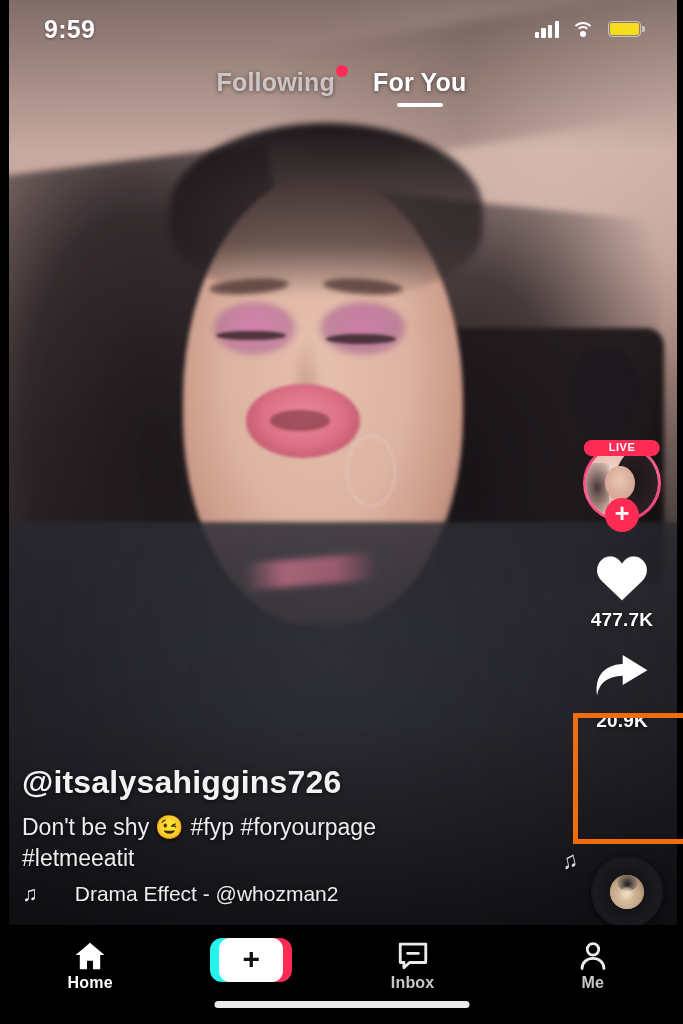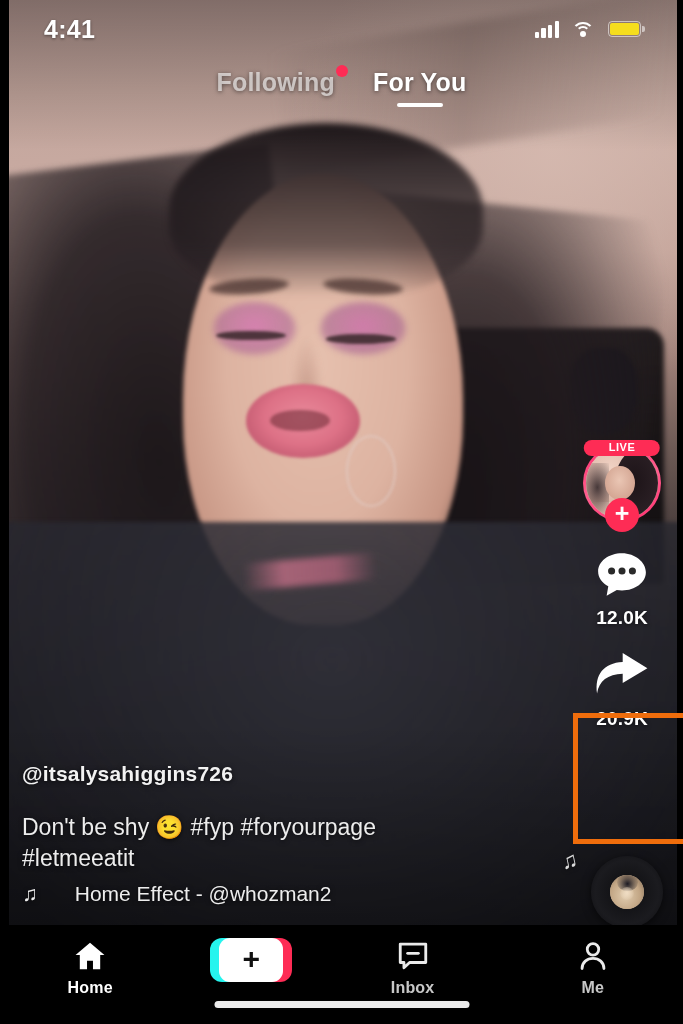--- a/index.html
+++ b/index.html
@@ -281,23 +281,23 @@
     z-index:3; cursor:pointer;
   }
   #follow-plus span { margin-top:-3px; }
 
   
   #caption-block {
     position:absolute; left:22px; bottom:118px; width:470px;
     z-index:40;
   }
   #handle {
-    color:#f2f2f2; font-size:21px; font-weight:bold; letter-spacing:.2px;
+    color:#f2f2f2; font-size:32px; font-weight:bold; letter-spacing:.2px;
     text-shadow:0 1px 5px rgba(0,0,0,.7);
-    margin-bottom:26px; cursor:pointer;
+    margin-bottom:11px; cursor:pointer;
   }
   #caption-text {
     color:#ededed; font-size:23px; font-weight:normal; line-height:1.32;
     text-shadow:0 1px 5px rgba(0,0,0,.7);
     margin-bottom:9px;
   }
   #music-row {
     display:flex; align-items:center; gap:11px;
     color:#ededed; font-size:21px;
     text-shadow:0 1px 5px rgba(0,0,0,.7);
@@ -351,21 +351,21 @@
 
   
   #bottom-nav {
     position:absolute; left:0; right:0; bottom:0; height:99px;
     background:#000;
     display:flex; align-items:flex-start; justify-content:space-around;
     padding-top:13px;
     z-index:50;
   }
   .nav-item {
-    display:flex; flex-direction:column; align-items:center; gap:5px;
+    display:flex; flex-direction:column; align-items:center; 
     width:120px; cursor:pointer;
   }
   .nav-label {
     font-size:16px; font-weight:bold; letter-spacing:.2px;
   }
   .nav-item.active .nav-label { color:#fff; }
   .nav-item.inactive .nav-label { color:rgba(255,255,255,.78); }
   .nav-icon { height:36px; display:flex; align-items:center; justify-content:center; }
 
   #create-btn {
@@ -418,21 +418,21 @@
     <div class="lips"></div>
     <div class="lips-open"></div>
     <div class="hoop"></div>
     <div class="body-dark"></div>
     <div class="collar-logo"></div>
     <div class="scrim-top"></div>
     <div class="scrim-bottom"></div>
   </div>
 
   <div id="status-bar">
-    <div id="status-time">4:41</div>
+    <div id="status-time">9:59</div>
     <div id="status-icons">
       <div class="bars">
         <i></i>
           <i></i>
           <i></i>
           <i></i>
       </div>
       <div class="wifi">
         <span></span>
           <span></span>
@@ -469,50 +469,47 @@
           <div class="av-hair2"></div>
           <div class="av-face"></div>
         </div>
       </div>
       <div id="live-badge" style="background: rgb(254, 44, 85);">LIVE</div>
       <div id="follow-plus" style="background: rgb(254, 44, 85);">
         <span>+</span>
       </div>
     </div>
 
-
     <div class="rail-item">
       <span>
-        <svg width="58" height="52" viewBox="0 0 24 22">
-          <path d="M12 2.2c-5.6 0-10.1 3.4-10.1 7.7 0 2.6 1.7 4.9 4.3 6.3l-.7 4 4.3-2.4c.7.1 1.4.2 2.2.2 5.6 0 10.1-3.4 10.1-7.7S17.6 2.2 12 2.2z" fill="#ffffff"></path>
-          <circle cx="7.6" cy="9.7" r="1.5" fill="#2a2a2a"></circle>
-          <circle cx="12" cy="9.7" r="1.5" fill="#2a2a2a"></circle>
-          <circle cx="16.4" cy="9.7" r="1.5" fill="#2a2a2a"></circle>
+        <svg width="60" height="54" viewBox="0 0 24 22">
+          <path d="M12 21.4 3.6 13.3C1.1 10.9 1.2 6.9 3.8 4.7c2.3-2 5.7-1.6 7.5.7l.7.9.7-.9c1.8-2.3 5.2-2.7 7.5-.7 2.6 2.2 2.7 6.2.2 8.6L12 21.4z" fill="#ffffff" stroke="rgba(0,0,0,.18)" stroke-width=".4"></path>
         </svg>
       </span>
-      <span class="rail-count">12.0K</span>
-    </div>
+      <span class="rail-count">477.7K</span>
+    </div>
+
 
     <div class="rail-item">
       <span>
         <svg width="60" height="50" viewBox="0 0 26 20">
           <path d="M2.2 17.6c.8-5.5 4.6-8.4 11.1-8.6V13L24 6.6 13.3 0v3.9C5 4.3 1.1 9.4 2.2 17.6z" fill="#ffffff"></path>
         </svg>
       </span>
       <span class="rail-count">20.9K</span>
     </div>
 
   </div>
 
   <div id="caption-block">
     <div id="handle">@itsalysahiggins726</div>
     <div id="caption-text">Don't be shy 😉 #fyp #foryourpage #letmeeatit</div>
     <div id="music-row">
       <span id="music-note">♫</span>
-      <span id="music-title">Home Effect - @whozman2</span>
+      <span id="music-title">Drama Effect - @whozman2</span>
     </div>
   </div>
 
   <div id="disc">
     <div id="disc-art">
       <div class="art-a"></div>
         <div class="art-b"></div>
         <div class="art-c"></div>
     </div>
   </div>

